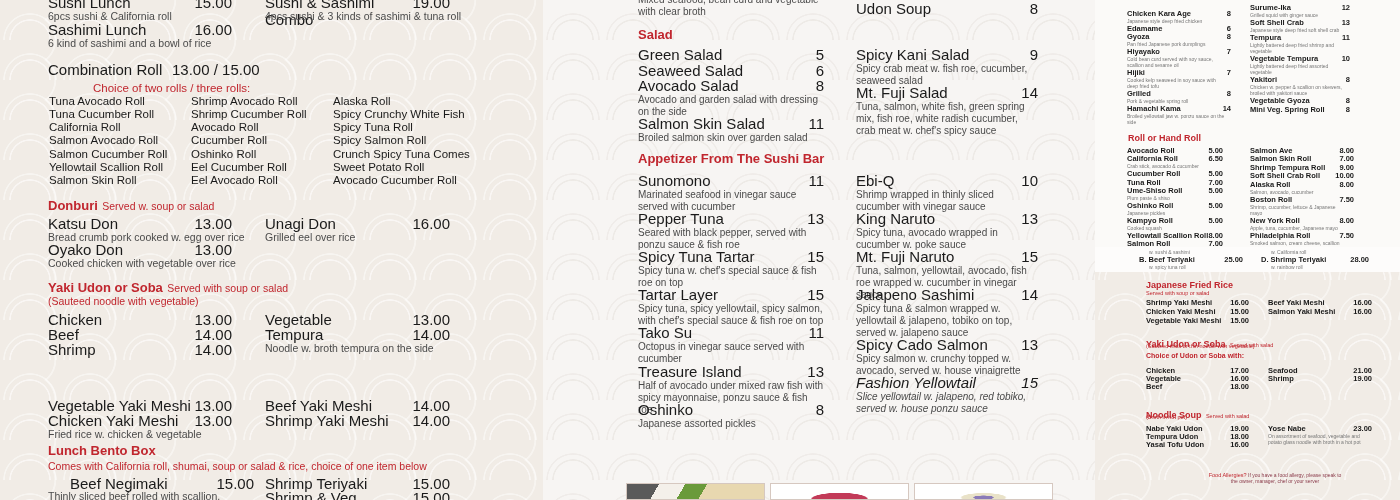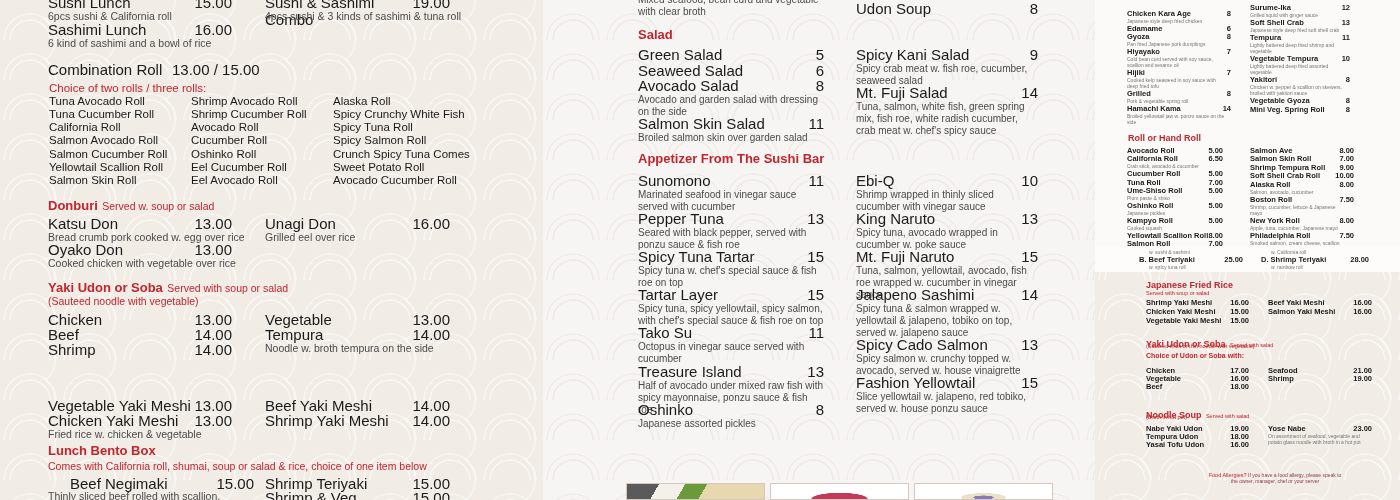--- a/index.html
+++ b/index.html
@@ -11,21 +11,21 @@
       radial-gradient(circle at 50% 100%, transparent 38%, rgba(255,255,255,.55) 39%, rgba(255,255,255,.55) 41%, transparent 42%, transparent 50%, rgba(255,255,255,.45) 51%, rgba(255,255,255,.45) 53%, transparent 54%),
       radial-gradient(circle at 0% 50%, transparent 38%, rgba(255,255,255,.4) 39%, rgba(255,255,255,.4) 41%, transparent 42%);
     background-size:60px 40px, 60px 40px; background-position:0 0, 30px 20px; }
   .wave-light { background-color:#f7f5f3;
     background-image:
       radial-gradient(circle at 50% 100%, transparent 38%, rgba(225,220,215,.45) 39%, rgba(225,220,215,.45) 41%, transparent 42%, transparent 50%, rgba(225,220,215,.35) 51%, rgba(225,220,215,.35) 53%, transparent 54%);
     background-size:60px 40px; }
   #p1 { left:0; width:543px; }
   #p2 { left:543px; width:552px; }
   #p3 { left:1095px; width:305px; }
-  .red { color:#c0262e; }
+  .red { color:#c0262e;margin-left:44px; }
   .abs { position:absolute; white-space:nowrap; }
   .row { position:absolute; display:flex; justify-content:space-between; }
   .n1 { font-size:15px; }
   .d1 { font-size:10.5px; color:#4a4a4a; }
   .h1 { font-size:13px; font-weight:bold; color:#c0262e; }
   .sub { font-size:10.5px; font-weight:normal; color:#c0262e; }
   .roll { font-size:11.5px; position:absolute; white-space:nowrap; }
   .n2 { font-size:15px; }
   .d2 { font-size:10px; color:#4a4a4a; line-height:12px; }
   .item2 { position:absolute; width:186px; }
@@ -307,21 +307,21 @@
         </div>
       <div class="d2">Spicy tuna &amp; salmon wrapped w. yellowtail &amp; jalapeno, tobiko on top, served w. jalapeno sauce</div>
     </div>
     <div class="item2r" style="left:313px;top:337px;">
       <div class="top">
           <span class="n2">Spicy Cado Salmon</span>
           <span class="n2">13</span>
         </div>
       <div class="d2">Spicy salmon w. crunchy topped w. avocado, served w. house vinaigrette</div>
     </div>
-    <div class="item2r" style="left:313px;top:375px;">
+    <div class="item2r" style="left:313px;top:375px;font-style:italic;">
       <div class="top">
           <span class="n2">Fashion Yellowtail</span>
           <span class="n2">15</span>
         </div>
       <div class="d2">Slice yellowtail w. jalapeno, red tobiko, served w. house ponzu sauce</div>
     </div>
 
     <div class="photo" style="left:83px;width:139px;background:linear-gradient(120deg,#5a5a5a 0 22%,#f4f0ea 22% 40%,#6a9a3a 40% 55%,#e8d8b0 55%);"></div>
     <div class="photo" style="left:227px;width:139px;background:radial-gradient(ellipse at 50% 100%,#c23a58 0 28%,#fff 30%);"></div>
     <div class="photo" style="left:371px;width:139px;background:radial-gradient(ellipse at 50% 90%,#8a7ab8 0 10%,#e9e2c8 11% 22%,#fff 24%);"></div>

